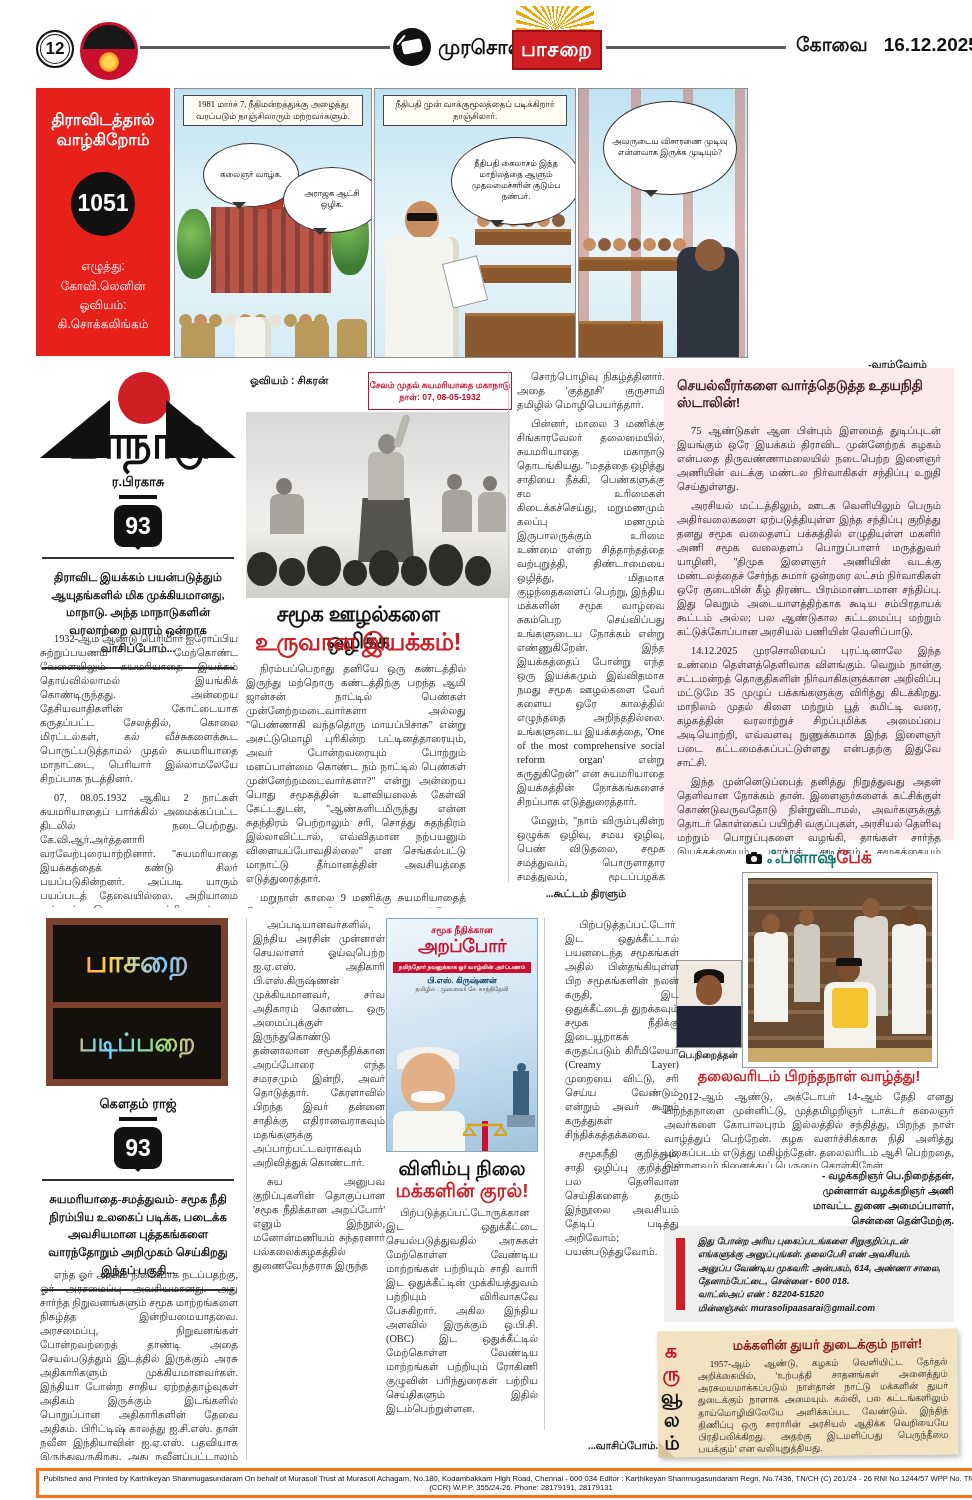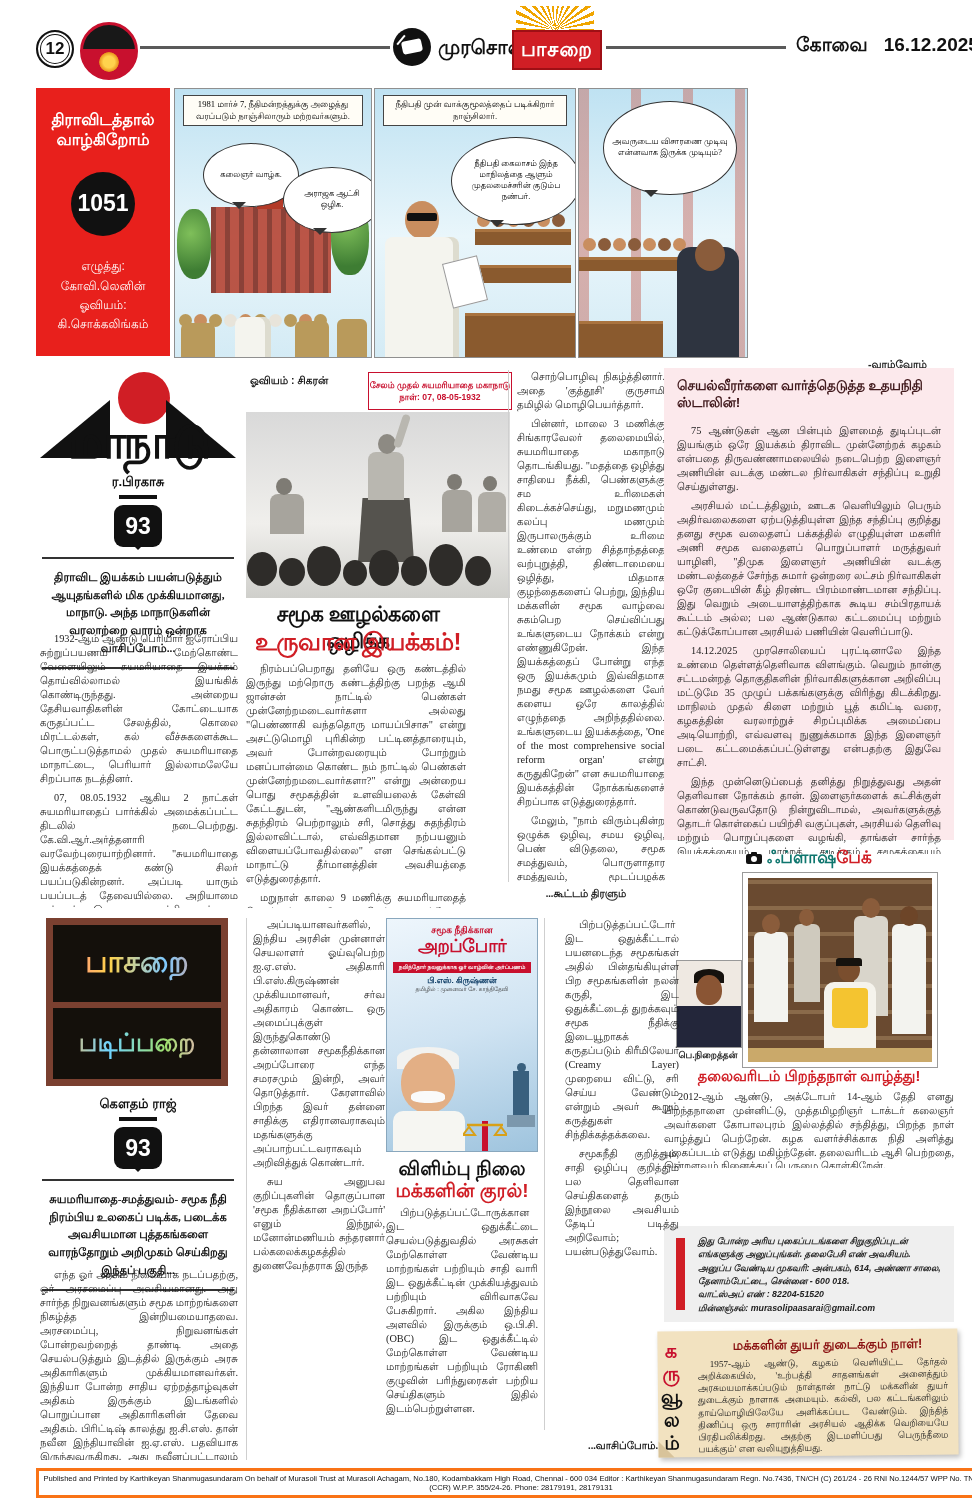--- a/index.html
+++ b/index.html
@@ -322,20 +322,26 @@
   <div class="abs fb-portrait">
     <div class="phh"></div>
     <div class="ph"></div>
   </div>
   <div class="abs fb-caption">பெ.நிறைத்தன்</div>
 
   <div class="abs bday-h">தலைவரிடம் பிறந்தநாள் வாழ்த்து!</div>
   <div class="abs bday-body txt">
     <p style="margin:0;text-indent:14px;text-align:justify;line-height:1.35;">2012-ஆம் ஆண்டு, அக்டோபர் 14-ஆம் தேதி எனது பிறந்தநாளை முன்னிட்டு, முத்தமிழறிஞர் டாக்டர் கலைஞர் அவர்களை கோபாலபுரம் இல்லத்தில் சந்தித்து, பிறந்த நாள் வாழ்த்துப் பெற்றேன். கழக வளர்ச்சிக்காக நிதி அளித்து புகைப்படம் எடுத்து மகிழ்ந்தேன். தலைவரிடம் ஆசி பெற்றதை, இன்றளவும் நினைத்துப் பெருமை கொள்கிறேன்.</p>
   </div>
+  <div class="abs bday-sig">
+    <div>- வழக்கறிஞர் பெ.நிறைத்தன்,</div>
+    <div>முன்னாள் வழக்கறிஞர் அணி</div>
+    <div>மாவட்ட துணை அமைப்பாளர்,</div>
+    <div>சென்னை தென்மேற்கு.</div>
+  </div>
 
   <div class="abs contactbox">
     <div class="bar"></div>
     <div class="lines">
         <div>இது போன்ற அரிய புகைப்படங்களை சிறுகுறிப்புடன்</div>
         <div>எங்களுக்கு அனுப்புங்கள். தலைபேசி எண் அவசியம்.</div>
         <div>அனுப்ப வேண்டிய முகவரி: அன்பகம், 614, அண்ணா சாலை,</div>
         <div>தேனாம்பேட்டை, சென்னை - 600 018.</div>
         <div>வாட்ஸ்அப் எண் : 82204-51520</div>
         <div>மின்னஞ்சல்: murasolipaasarai@gmail.com</div>

